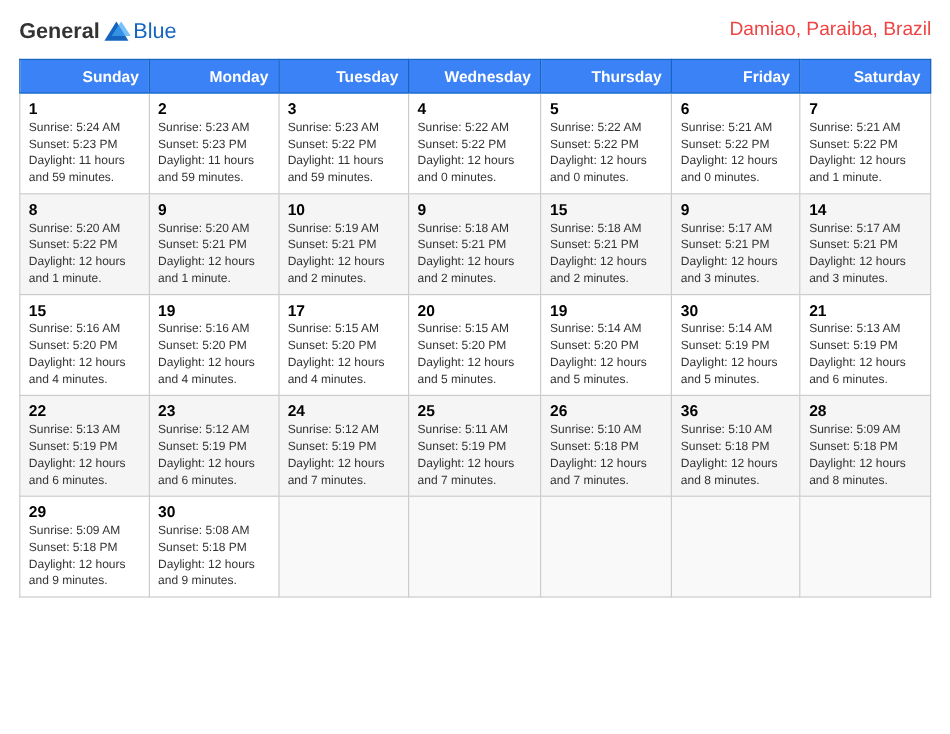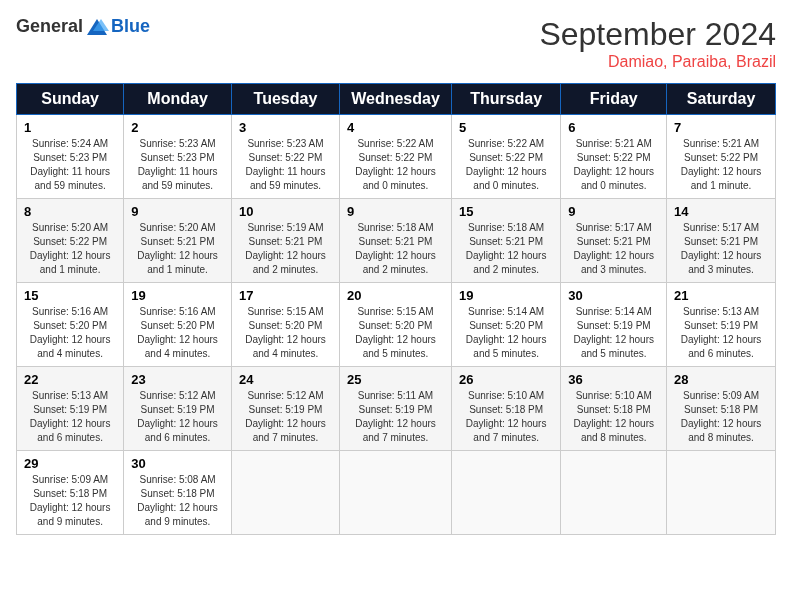--- a/index.html
+++ b/index.html
@@ -16,30 +16,29 @@
       align-items: flex-start;
       margin-bottom: 12px;
     }
     .logo {
       display: flex;
       flex-direction: column;
       align-items: flex-start;
     }
     .logo-text {
       display: flex;
-      align-items: center;
     }
     .logo-general {
       font-size: 18px;
       font-weight: bold;
       color: #333;
     }
     .logo-blue {
       font-size: 18px;
-      font-weight: bold;
+      font-weight: normal;
       color: #1565c0;
     }
     .logo-icon {
       width: 24px;
       height: 20px;
       margin: 0 2px;
     }
     .title-section {
       text-align: right;
     }
@@ -51,25 +50,25 @@
     .location {
       font-size: 16px;
       color: #ef4444;
     }
     .calendar {
       width: 100%;
       border-collapse: collapse;
       font-size: 10.5px;
     }
     .calendar th {
-      background-color: #0f172a;
+      background-color: #3b82f6;
       color: #fff;
-      text-align: center;
+      text-align: right;
       padding: 6px 8px;
-      font-size: 16px;
+      font-size: 13px;
       font-weight: bold;
       border: 1px solid #1565c0;
     }
     .calendar td {
       border: 1px solid #ccc;
       vertical-align: top;
       padding: 5px 7px;
       width: 113px;
       min-height: 80px;
     }
@@ -82,42 +81,40 @@
     .day-number {
       font-size: 13px;
       font-weight: bold;
       display: block;
       margin-bottom: 2px;
     }
     .day-info {
       font-size: 10px;
       color: #333;
       line-height: 1.4;
-      text-align: center;
     }
     .empty-cell {
       background: #f9f9f9 !important;
     }
   </style>
 </head>
 <body>
 
 <div class="header">
   <div class="logo">
     <div class="logo-text">
       <span class="logo-general">General</span>
       <svg class="logo-icon" viewBox="0 0 24 20">
         <polygon points="12,2 22,18 2,18" fill="#1565c0"></polygon>
         <polygon points="16,2 24,14 8,14" fill="#42a5f5" opacity="0.7"></polygon>
       </svg>
       <span class="logo-blue">Blue</span>
     </div>
   </div>
   <div class="title-section">
-    <div class="month-title">September 2024</div>
     <div class="location">Damiao, Paraiba, Brazil</div>
   </div>
 </div>
 
 <table class="calendar">
   <thead>
     <tr id="header-row">
         <th>Sunday</th>
         <th>Monday</th>
         <th>Tuesday</th>

